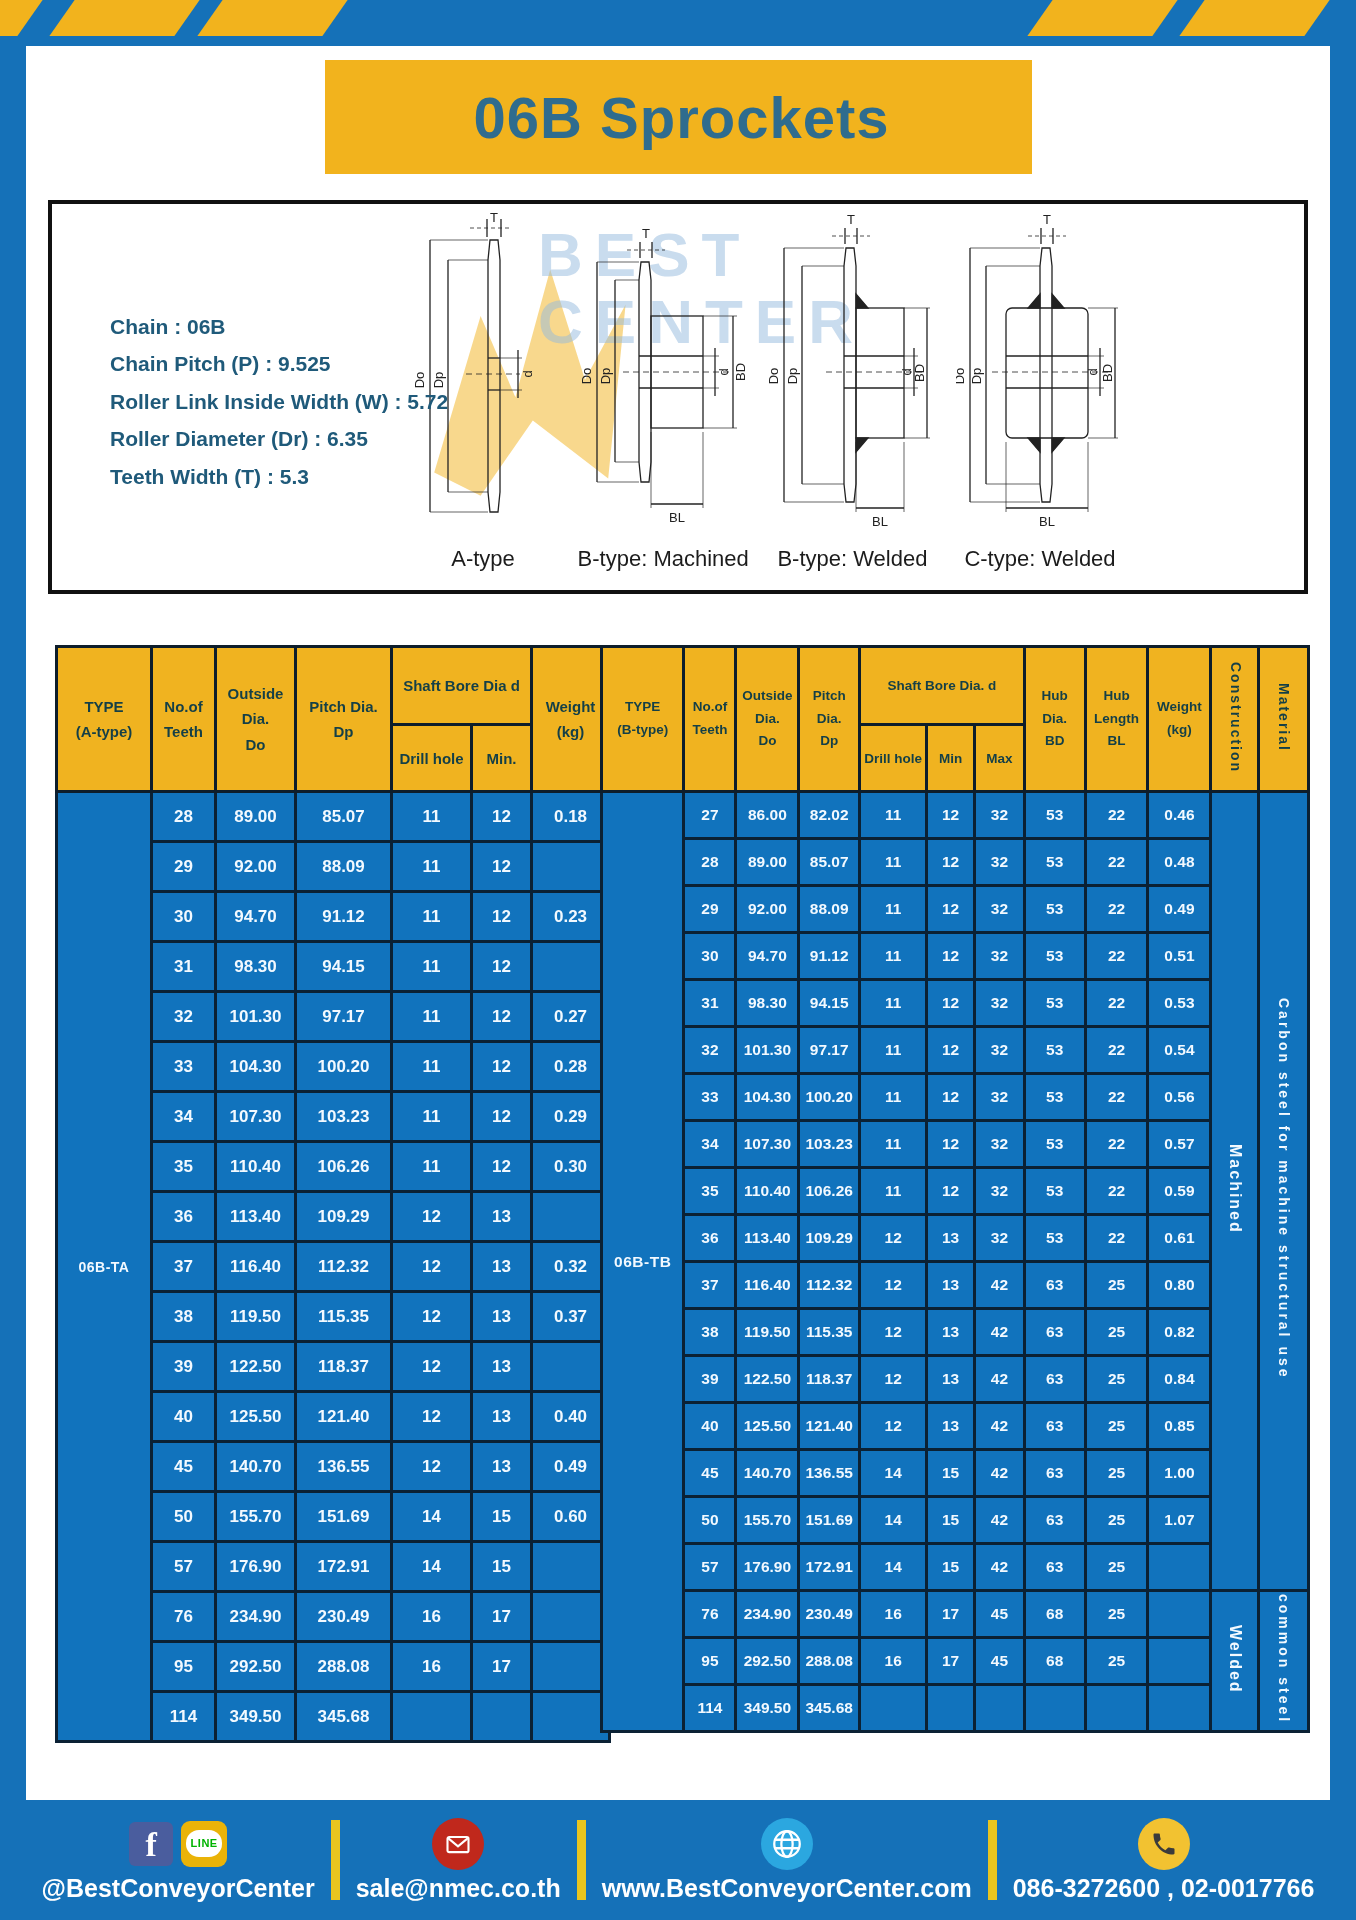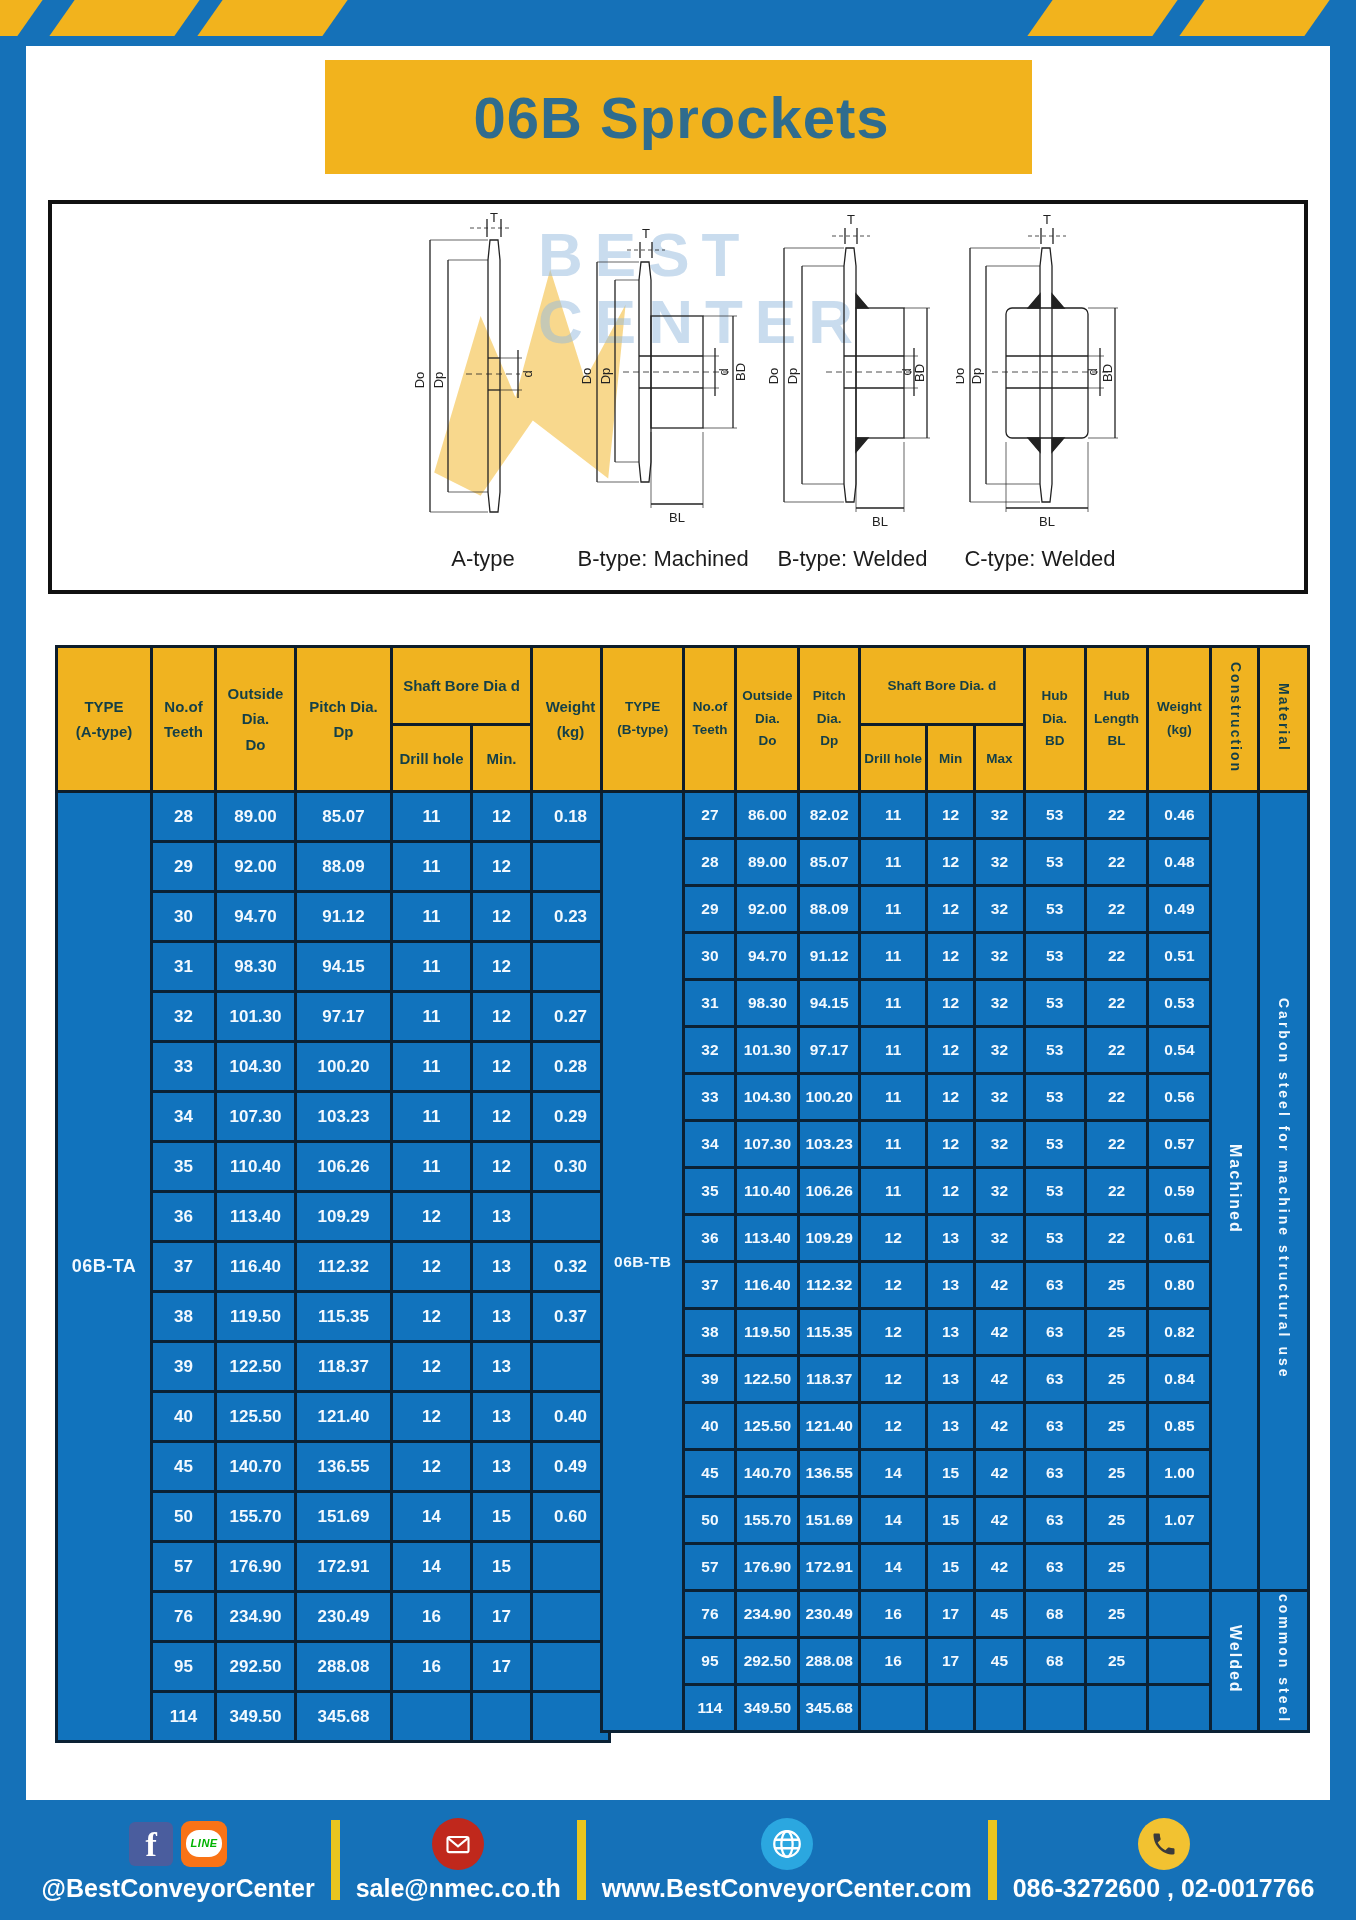--- a/index.html
+++ b/index.html
@@ -34,35 +34,35 @@
   thead th{background:#f0b320;color:#143f47;font-weight:bold;border-color:#0d1d2b;}
   .tbl-a thead th{font-size:15px;}
   .tbl-b thead th{font-size:13.5px;}
   thead th span{display:block;line-height:1.7;}
   thead tr:first-child{height:78px;}
   thead tr:last-child th{height:64px;}
   tbody td{background:#1173bd;color:#f2f9ff;font-weight:bold;font-size:17px;}
   .tbl-b tbody td{font-size:15.5px;}
   .tbl-a tbody tr{height:50px;}
   .tbl-b tbody tr{height:47px;}
-  td.type-cell{font-size:18px;letter-spacing:.5px;}
+  td.type-cell{font-size:14px;letter-spacing:.5px;}
   .vhead span, td.vcell span{writing-mode:vertical-rl;display:inline-block;letter-spacing:2px;}
   .vhead span{font-size:14px;}
   td.vcell.cons span{font-size:16px;}
   td.vcell.mat span{font-size:14px;letter-spacing:3px;}
   
   .footer{position:absolute;left:0;bottom:0;width:1356px;height:120px;background:#1571b8;z-index:3;
     display:flex;align-items:center;justify-content:center;gap:16px;}
   .fgroup{display:flex;flex-direction:column;align-items:center;gap:4px;}
   .ficons{display:flex;gap:8px;align-items:center;height:52px;}
   .flabel{color:#fff;font-weight:bold;font-size:25px;white-space:nowrap;}
   .divider{width:9px;height:80px;background:#e9c51f;}
   .icon-fb{width:44px;height:44px;background:#4a5d9e;border-radius:6px;color:#fff;
     font:bold 34px "Liberation Serif",serif;text-align:center;line-height:46px;}
-  .icon-line{width:46px;height:46px;background:#f97316;border-radius:9px;font-style:italic;}
+  .icon-line{width:46px;height:46px;background:#eab308;border-radius:9px;}
   .icon-line span{display:block;width:36px;height:27px;background:#fff;border-radius:13px;margin:9px auto 0;
     color:#00b300;font-weight:bold;font-size:11px;text-align:center;line-height:27px;letter-spacing:.5px;}
   .circle{width:52px;height:52px;border-radius:50%;display:flex;align-items:center;justify-content:center;}
   .icon-mail{background:#c0281c;}
   .icon-globe{background:#2ba7e0;}
   .icon-phone{background:#f2c231;}
 </style>
 </head>
 <body>
 
@@ -82,20 +82,27 @@
 
   <div class="panel">
     <svg class="logo" width="290" height="300" viewBox="0 0 100 100">
       <path d="M18 84 L34 30 L46 58 L58 14 L70 52 L84 26 L78 86 L52 66 L34 92 Z" fill="#f2b31d"></path>
     </svg>
     <div class="wmark">
       <div>BEST</div>
       <div>CENTER</div>
     </div>
 
+    <div class="speclines">
+      <div>Chain  : 06B</div>
+      <div>Chain Pitch (P)  :  9.525</div>
+      <div>Roller Link Inside Width (W)  :  5.72</div>
+      <div>Roller Diameter (Dr)  : 6.35</div>
+      <div>Teeth Width (T)  :  5.3</div>
+    </div>
 
     <div class="figures">
 
       <div class="fig">
         <svg width="150" height="330" viewBox="0 0 150 330">
           <g stroke="#222" stroke-width="1.3" fill="none">
             <line x1="62" y1="18" x2="104" y2="18" stroke-dasharray="4 3" stroke-width="0.8"></line>
             <line x1="79" y1="9" x2="79" y2="27"></line>
               <line x1="93" y1="9" x2="93" y2="27"></line>
             <path d="M82 30 L90 30 L92 50 L92 282 L90 302 L82 302 L80 282 L80 50 Z"></path>

